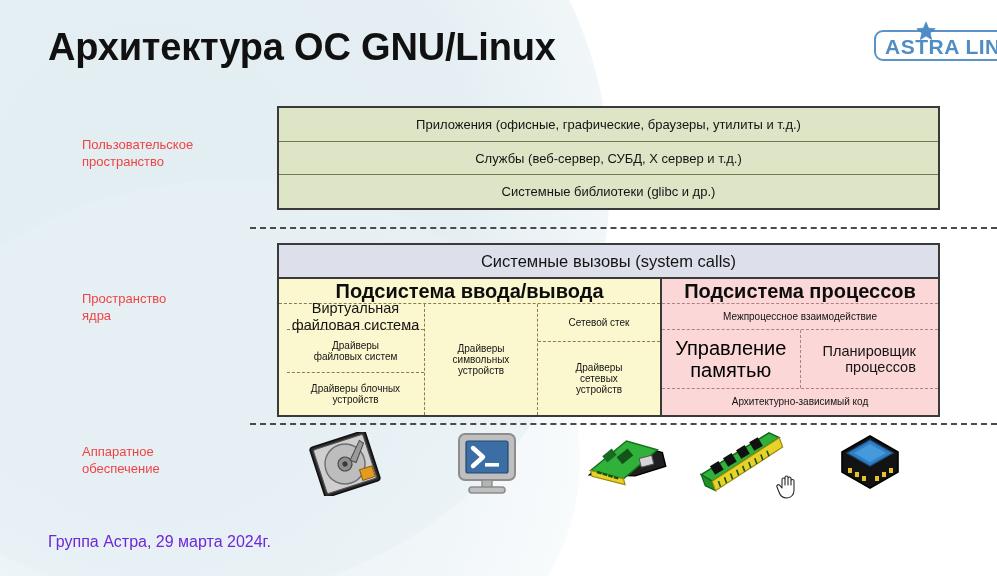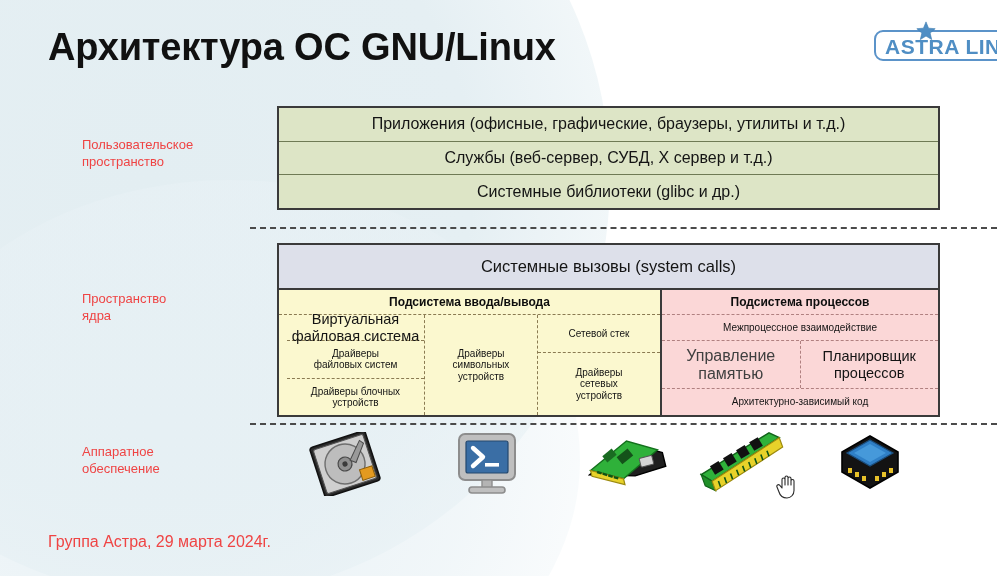--- a/index.html
+++ b/index.html
@@ -91,56 +91,56 @@
     left: 277px; top: 106px;
     width: 663px; height: 104px;
     border: 2px solid #3a3a3a;
     background: #dde5c6;
     display: flex;
     flex-direction: column;
   }
   .user-row {
     flex: 1 1 0;
     display: flex; align-items: center; justify-content: center;
-    font-size: 16px;
+    font-size: 13px;
     color: #141414;
     border-bottom: 1px solid #6f7a55;
     text-align: center;
   }
   .user-row:last-child { border-bottom: none; }
 
   
   .kernel-stack {
     position: absolute;
     left: 277px; top: 243px;
     width: 663px; height: 174px;
     border: 2px solid #3a3a3a;
     background: #fbf8cf;
     display: flex;
     flex-direction: column;
   }
   .syscalls {
-    height: 45px;
+    height: 34px;
     background: #dde0ea;
     border-bottom: 2px solid #3a3a3a;
     display: flex; align-items: center; justify-content: center;
     font-size: 16.5px;
     color: #141414;
   }
   .kernel-cols {
     flex: 1 1 auto;
     display: flex;
   }
   .k-col-io   { width: 383px; background: #fbf8cf; border-right: 2px solid #3a3a3a; display:flex; flex-direction:column; }
   .k-col-proc { flex: 1 1 auto; background: #fbd7d7; display:flex; flex-direction:column; }
 
   .sub-head {
     height: 25px;
     display: flex; align-items: center; justify-content: center;
-    font-size: 12px; font-weight: bold; color: #0d0d0d;
+    font-size: 20px; font-weight: bold; color: #0d0d0d;
     border-bottom: 1px dashed #8a7b52;
   }
   .k-col-proc .sub-head { border-bottom: 1px dashed #b08080; }
 
   
   .io-body { flex: 1 1 auto; display: flex; }
   .io-c1 { width: 146px; display: flex; flex-direction: column; border-right: 1px dashed #8a7b52; padding-left: 8px; }
   .io-c2 { width: 113px; display: flex; flex-direction: column; border-right: 1px dashed #8a7b52; }
   .io-c3 { flex: 1 1 auto; display: flex; flex-direction: column; }
 
@@ -159,22 +159,22 @@
   .io-vfs   { height: 26px; font-size: 14.5px; }
   .io-fsdrv { flex: 1 1 0; }
   .io-blkdrv{ flex: 1 1 0; }
   .io-chdrv { flex: 1 1 auto; }
   .io-net   { height: 38px; }
   .io-netdrv{ flex: 1 1 auto; }
 
   
   .proc-ipc  { height: 26px; }
   .proc-mid  { flex: 1 1 auto; display: flex; }
-  .proc-mem  { flex: 1 1 0; border-right: 1px dashed #b08080; display:flex; align-items:center; justify-content:center; text-align:center; font-size:16px; color:#404040; line-height:1.12; white-space: pre-line; }
-  .proc-sched{ flex: 1 1 0; display:flex; align-items:center; justify-content:center; text-align:center; font-size:14.5px; color:#141414; line-height:1.12; white-space: pre-line; }
+  .proc-mem  { flex: 1 1 0; border-right: 1px dashed #b08080; display:flex; align-items:center; justify-content:center; text-align:center; font-size:20px; color:#000000; line-height:1.12; white-space: pre-line; }
+  .proc-sched{ flex: 1 1 0; display:flex; align-items:center; justify-content:center; text-align:right; font-size:14.5px; color:#141414; line-height:1.12; white-space: pre-line; }
   .proc-arch { height: 26px; }
 
   
   .hw-row {
     position: absolute;
     left: 277px; top: 432px;
     width: 663px; height: 72px;
   }
   .hw-icon {
     position: absolute;
@@ -185,21 +185,21 @@
     left: 776px; top: 472px;
     width: 22px; height: 28px;
     pointer-events: none;
   }
 
   
   .footer {
     position: absolute;
     left: 48px; top: 533px;
     font-size: 16px;
-    color: #ef4444;
+    color: #6d28d9;
   }
 </style>
 </head>
 <body>
 
 <div class="bg-wash"></div>
 <div class="bg-wash2"></div>
 
 <div class="slide-title">Архитектура ОС GNU/Linux</div>
 

